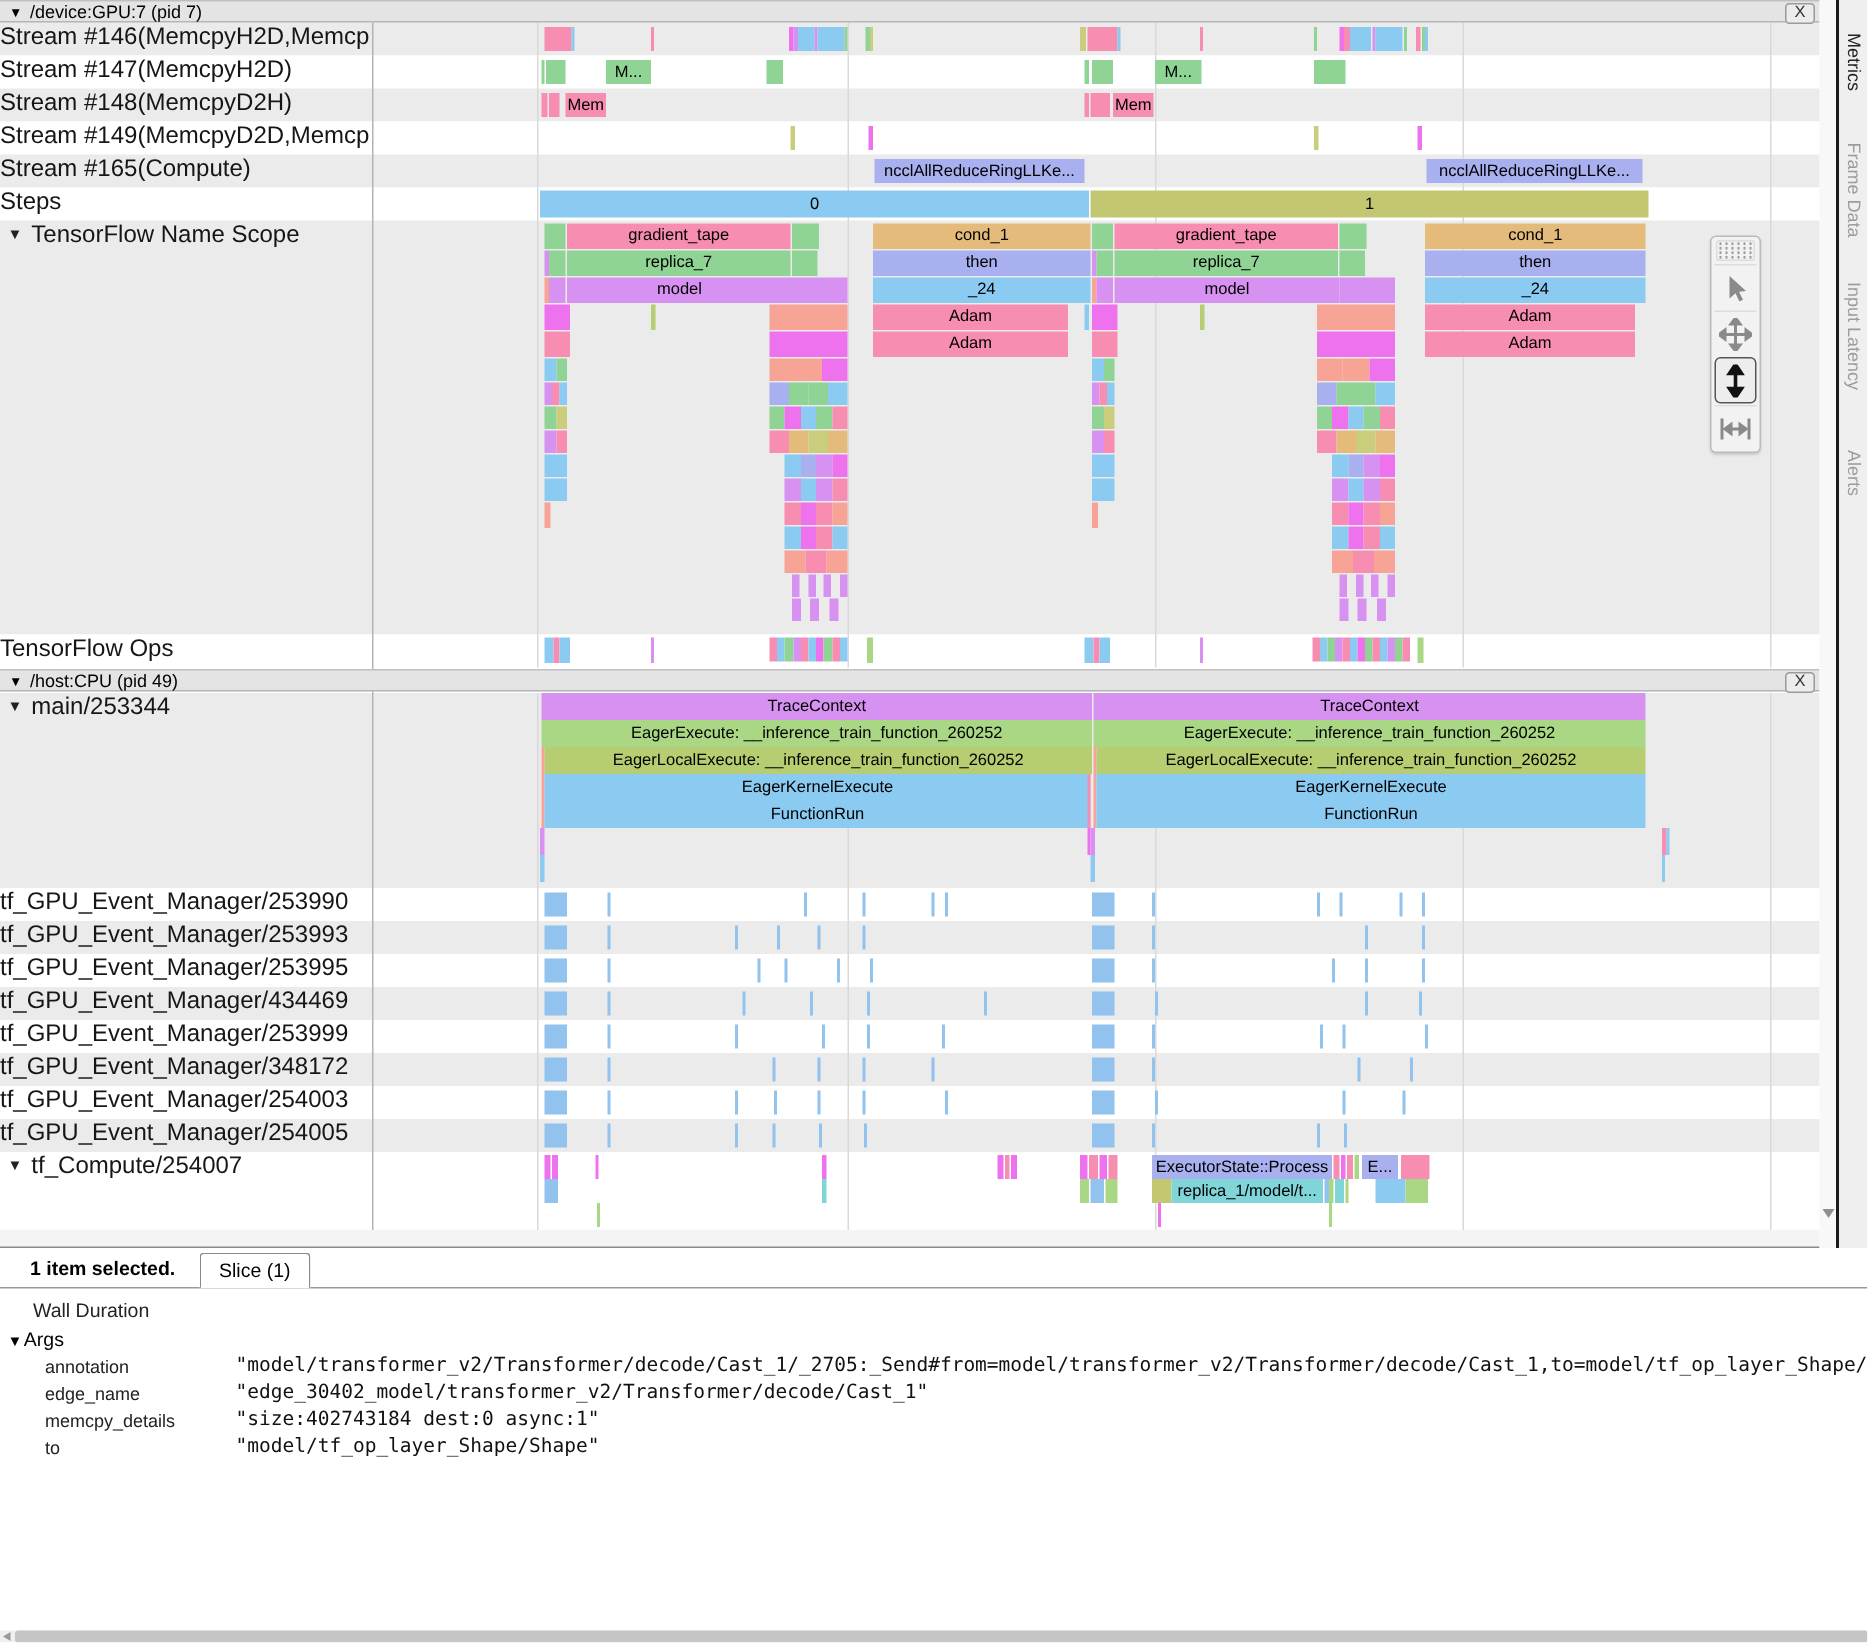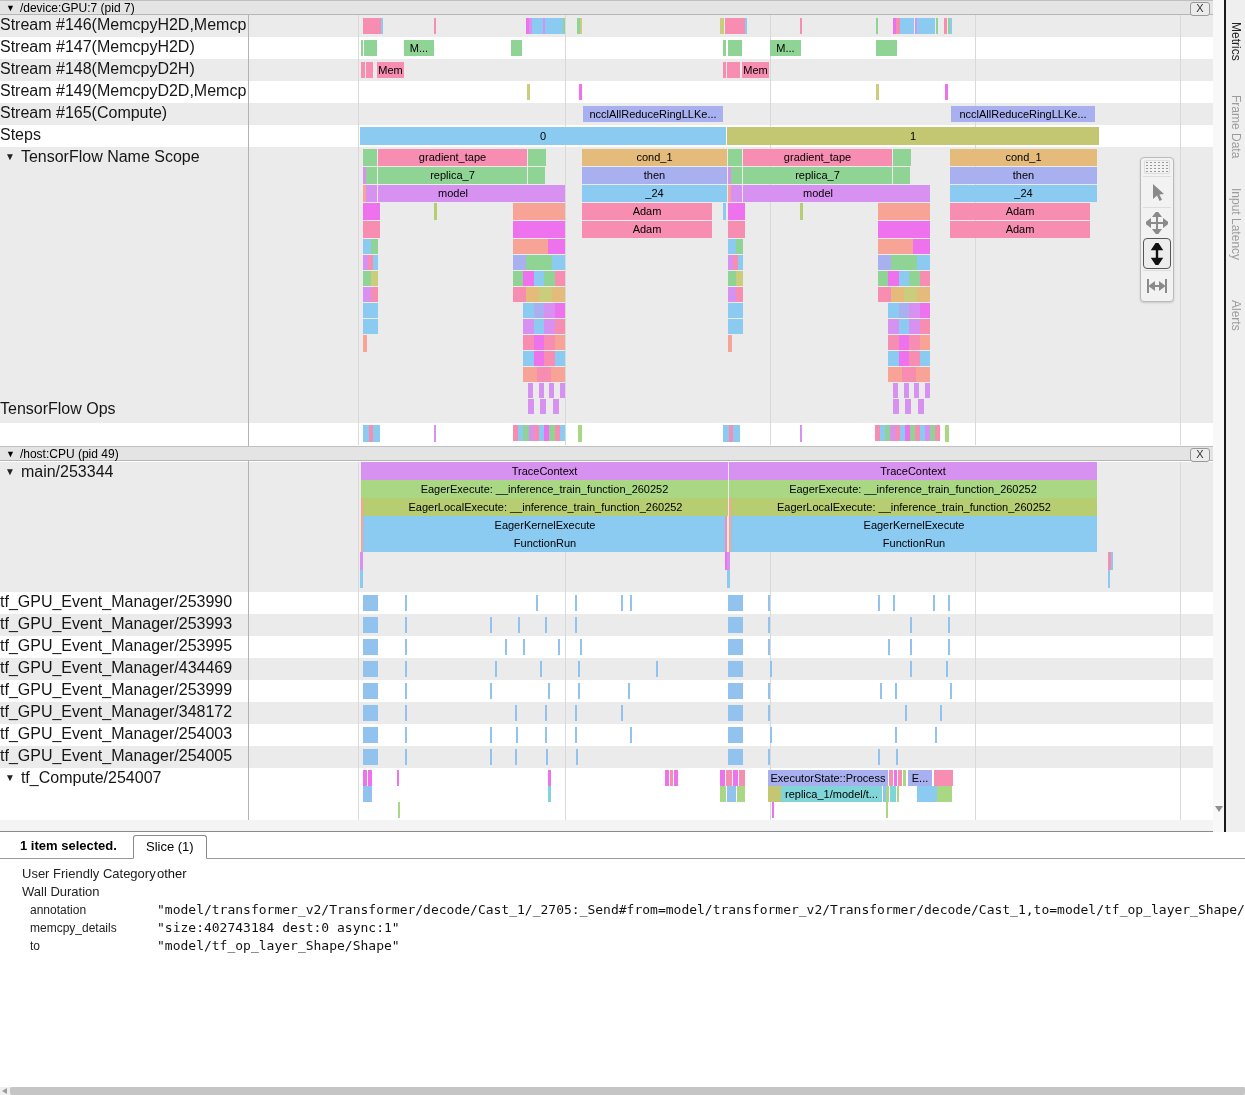--- a/index.html
+++ b/index.html
@@ -86,21 +86,21 @@
       <div class="grid" style="left: 975px; top: 462px; height: 358px;"></div>
       <div class="grid" style="left: 1180px; top: 462px; height: 358px;"></div>
       <div class="colsep"></div>
       <div class="tlabel" style="top: 16px; height: 21px;"><span>Stream #146(MemcpyH2D,Memcp</span></div>
       <div class="tlabel" style="top: 38px; height: 21px;"><span>Stream #147(MemcpyH2D)</span></div>
       <div class="tlabel" style="top: 60px; height: 21px;"><span>Stream #148(MemcpyD2H)</span></div>
       <div class="tlabel" style="top: 82px; height: 21px;"><span>Stream #149(MemcpyD2D,Memcp</span></div>
       <div class="tlabel" style="top: 104px; height: 21px;"><span>Stream #165(Compute)</span></div>
       <div class="tlabel" style="top: 126px; height: 21px;"><span>Steps</span></div>
       <div class="tlabel" style="top: 148px; height: 21px;"><span class="tri">▼</span><span>TensorFlow Name Scope</span></div>
-      <div class="tlabel" style="top: 400px; height: 21px;"><span>TensorFlow Ops</span></div>
+      <div class="tlabel" style="top: 424px; height: 21px;"><span>TensorFlow Ops</span></div>
       <div class="tlabel" style="top: 463px; height: 21px;"><span class="tri">▼</span><span>main/253344</span></div>
       <div class="tlabel" style="top: 593px; height: 21px;"><span>tf_GPU_Event_Manager/253990</span></div>
       <div class="tlabel" style="top: 615px; height: 21px;"><span>tf_GPU_Event_Manager/253993</span></div>
       <div class="tlabel" style="top: 637px; height: 21px;"><span>tf_GPU_Event_Manager/253995</span></div>
       <div class="tlabel" style="top: 659px; height: 21px;"><span>tf_GPU_Event_Manager/434469</span></div>
       <div class="tlabel" style="top: 681px; height: 21px;"><span>tf_GPU_Event_Manager/253999</span></div>
       <div class="tlabel" style="top: 703px; height: 21px;"><span>tf_GPU_Event_Manager/348172</span></div>
       <div class="tlabel" style="top: 725px; height: 21px;"><span>tf_GPU_Event_Manager/254003</span></div>
       <div class="tlabel" style="top: 747px; height: 21px;"><span>tf_GPU_Event_Manager/254005</span></div>
       <div class="tlabel" style="top: 769px; height: 21px;"><span class="tri">▼</span><span>tf_Compute/254007</span></div>
@@ -544,32 +544,35 @@
   </div>
 
   <div class="details">
     <div class="tabbar">
       <span class="selcount">1 item selected.</span>
       <span class="slicetab">Slice (1)</span>
     </div>
     <div style="height:6px"></div>
     <div>
         <div class="drow">
-          <span class="dlabel">User Friendly Category</span>
-          <span class="dvalue">other</span>
-        </div>
-        <div class="drow">
           <span class="dlabel">Wall Duration</span>
           <span class="dvalue"></span>
         </div>
       </div>
+    <div class="argshdr">
+      <span class="tri">▼</span><span>Args</span>
+    </div>
     <div>
         <div class="arow">
           <span class="akey">annotation</span>
           <span class="aval">"model/transformer_v2/Transformer/decode/Cast_1/_2705:_Send#from=model/transformer_v2/Transformer/decode/Cast_1,to=model/tf_op_layer_Shape/Shape#::#edge"</span>
+        </div>
+        <div class="arow">
+          <span class="akey">edge_name</span>
+          <span class="aval">"edge_30402_model/transformer_v2/Transformer/decode/Cast_1"</span>
         </div>
         <div class="arow">
           <span class="akey">memcpy_details</span>
           <span class="aval">"size:402743184 dest:0 async:1"</span>
         </div>
         <div class="arow">
           <span class="akey">to</span>
           <span class="aval">"model/tf_op_layer_Shape/Shape"</span>
         </div>
       </div>

